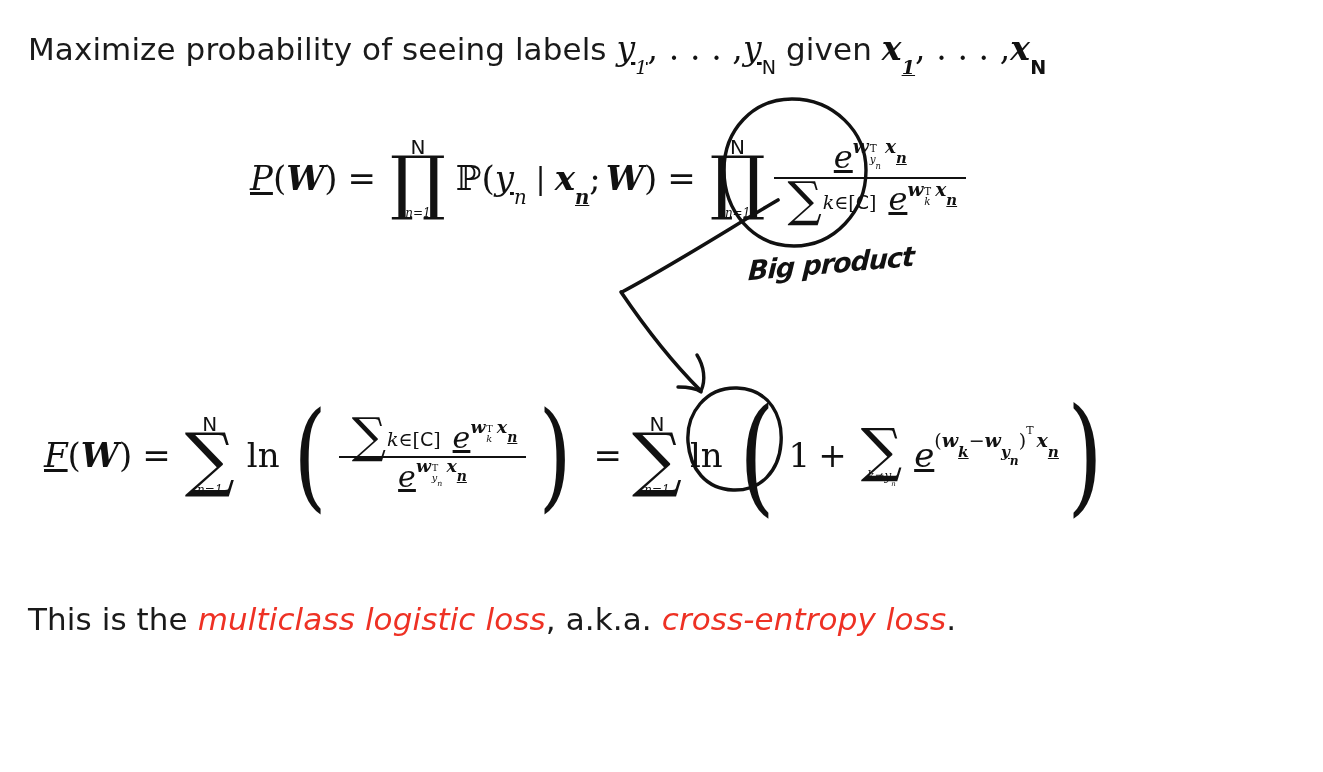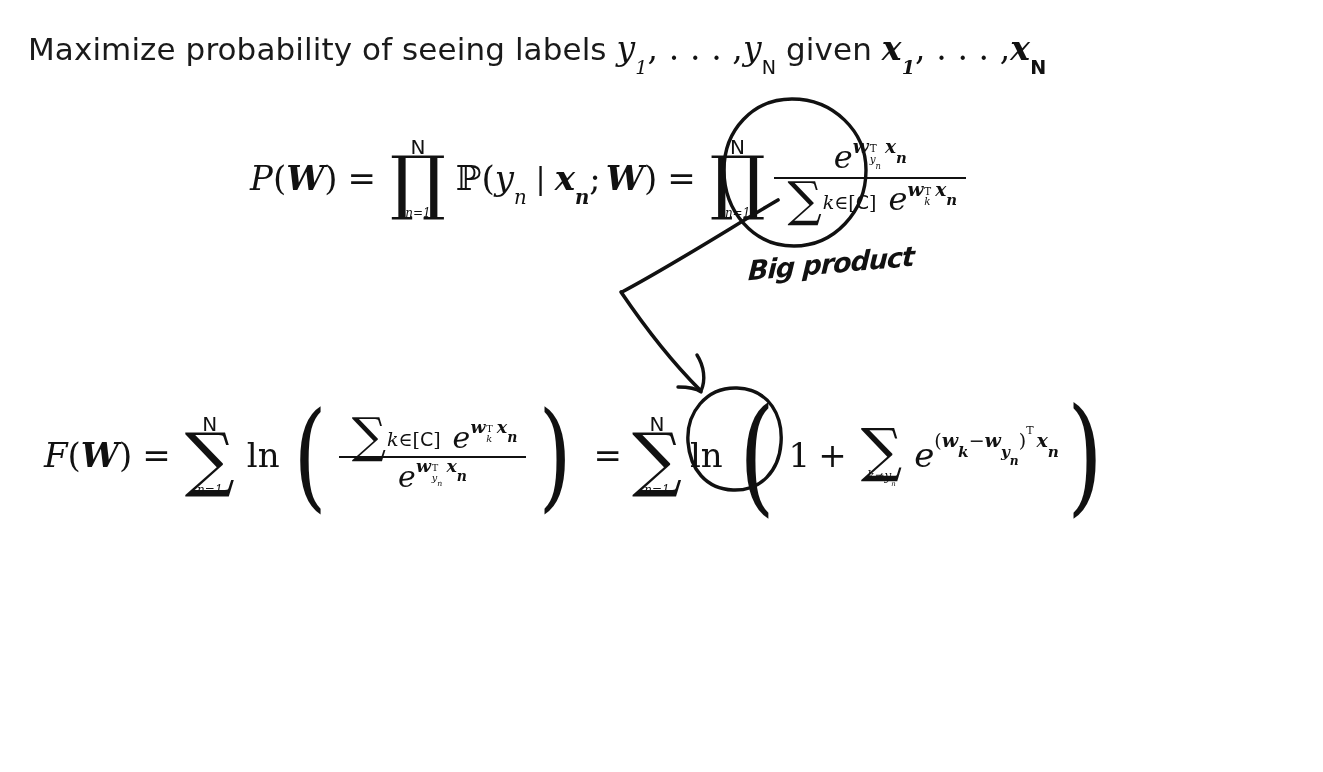--- a/index.html
+++ b/index.html
@@ -35,21 +35,21 @@
   .prose .accent-red  { color: #ee3124; font-style: italic; }
 
   
   .math {
     position: absolute;
     font-family: "DejaVu Serif", serif;
     color: #111111;
     white-space: nowrap;
     font-size: 34px;
   }
-  .mi { font-style: italic; font-family: "DejaVu Serif", serif; }
+  .mi { font-style: italic; font-family: "DejaVu Serif", serif; text-decoration: underline; }
   .mb { font-style: italic; font-weight: bold; font-family: "DejaVu Serif", serif; }
   .mup { font-style: normal; font-family: "DejaVu Sans", sans-serif; }
   .mrm { font-style: normal; font-family: "DejaVu Serif", serif; }
 
   .row { display: flex; align-items: center; }
 
   
   .bigop {
     display: inline-flex;
     flex-direction: column;
@@ -281,20 +281,23 @@
       <span class="glyph">∑</span>
       <span class="lim dn"><span>k</span><span class="mrm">≠</span><span>y</span><sub>n</sub></span>
     </span>
 
     <span class="mi" style="margin-left:8px;">e</span>
       <sup style="font-size:56%;"><span class="mrm">(</span><span class="mb"><span>w</span><sub class="mi">k</sub></span><span class="mrm">−</span><span class="mb"><span>w</span><sub class="mi"><span>y</span><sub>n</sub></sub></span><span class="mrm">)</span><sup class="mrm">T</sup><span class="mb" style="margin-left:3px;"><span>x</span><sub class="mi">n</sub></span></sup>
 
     <span class="paren" style="font-size:128px; line-height:.6;">)</span>
   </div>
 
+  <div class="prose" style="left:28px; top:602px;">
+    <span>This is the </span><span class="accent-red">multiclass logistic loss</span><span>, a.k.a. </span><span class="accent-red">cross-entropy loss</span><span>.</span>
+  </div>
 
 
   <svg id="ink" viewBox="0 0 1323 772">
 
     <path d="M792,99 C833,99 866,131 866,170 C866,212 834,246 794,246
              C753,246 724,211 724,170 C724,130 753,99 792,99 Z" fill="none" stroke="#111111" stroke-width="3.4" stroke-linecap="round" stroke-linejoin="round"></path>
 
     <path d="M737,388 C770,389 783,417 781,443 C779,471 761,491 733,490
              C706,489 690,469 688,442 C686,413 706,387 737,388 Z" fill="none" stroke="#111111" stroke-width="3.4" stroke-linecap="round" stroke-linejoin="round"></path>
 

